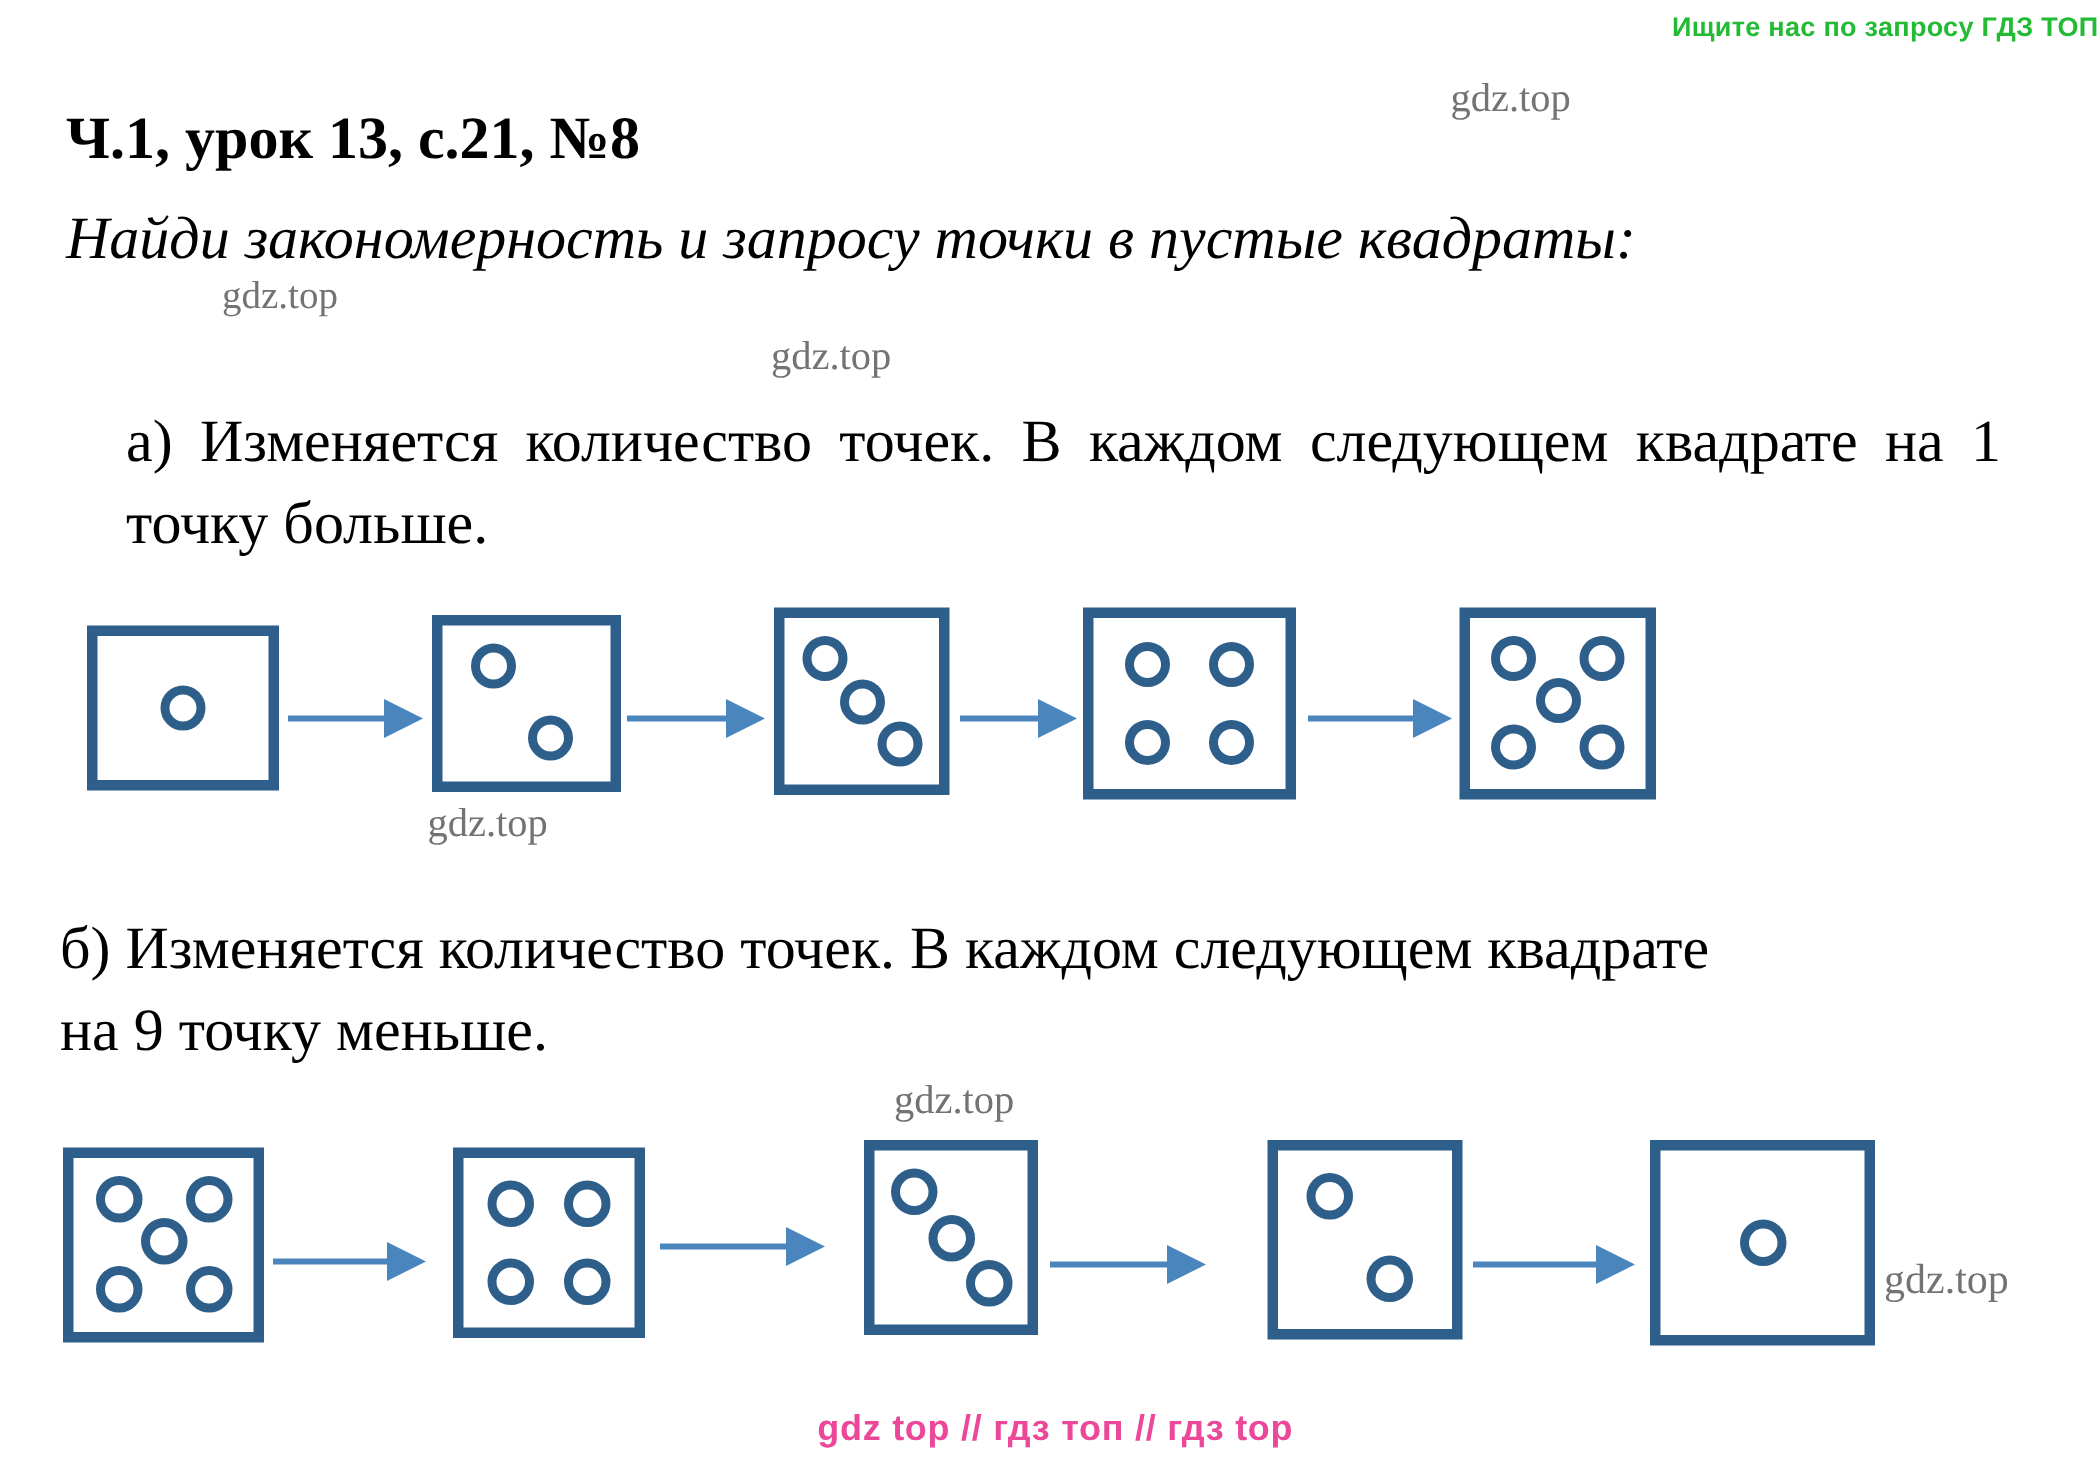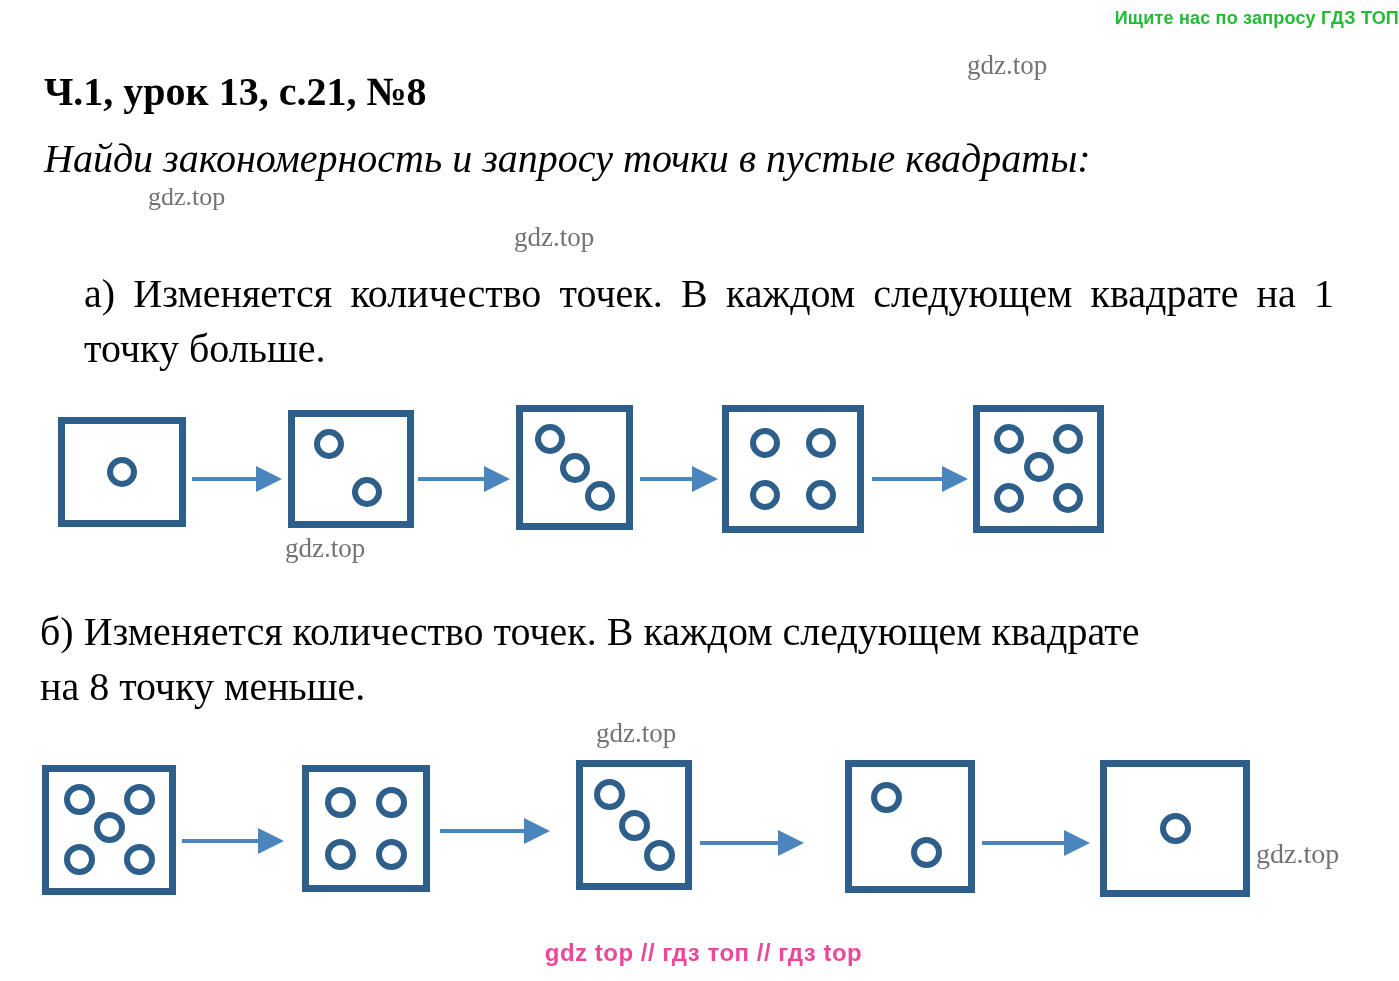--- a/index.html
+++ b/index.html
@@ -140,21 +140,21 @@
 <div class="page">
 
   <div class="top-banner">Ищите нас по запросу ГДЗ ТОП</div>
 
   <div class="title">Ч.1, урок 13, с.21, №8</div>
 
   <div class="prompt">Найди закономерность и запросу точки в пустые квадраты:</div>
 
   <div class="task-text task-a">а) Изменяется количество точек. В каждом следующем квадрате на 1 точку больше.</div>
 
-  <div class="task-text task-b">б) Изменяется количество точек. В каждом следующем квадрате на 8 точку меньше.</div>
+  <div class="task-text task-b">б) Изменяется количество точек. В каждом следующем квадрате на 9 точку меньше.</div>
 
   <div class="row row-a" id="row-a">
       <div class="cell" style="left: 58px; top: 12px;">
         <div class="square" style="width: 128px; height: 110px; border-color: rgb(46, 95, 138);">
           <div class="dot" style="width: 30px; height: 30px; left: calc(50% - 15px); top: calc(50% - 15px); border-color: rgb(46, 95, 138);"></div>
         </div>
       </div>
       <div class="cell" style="left: 288px; top: 5px;">
         <div class="square" style="width: 126px; height: 118px; border-color: rgb(46, 95, 138);">
           <div class="dot" style="width: 30px; height: 30px; left: calc(30% - 15px); top: calc(26% - 15px); border-color: rgb(46, 95, 138);"></div>

